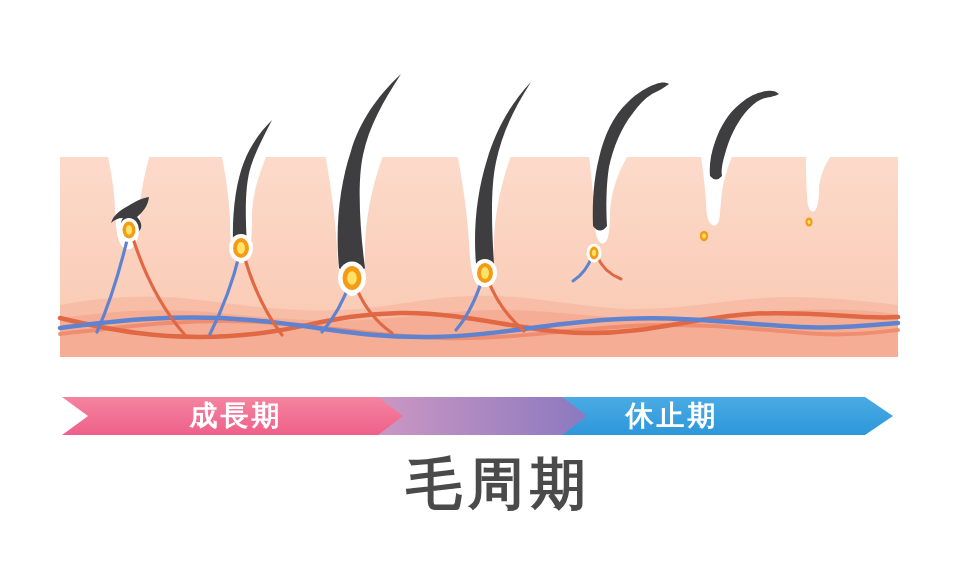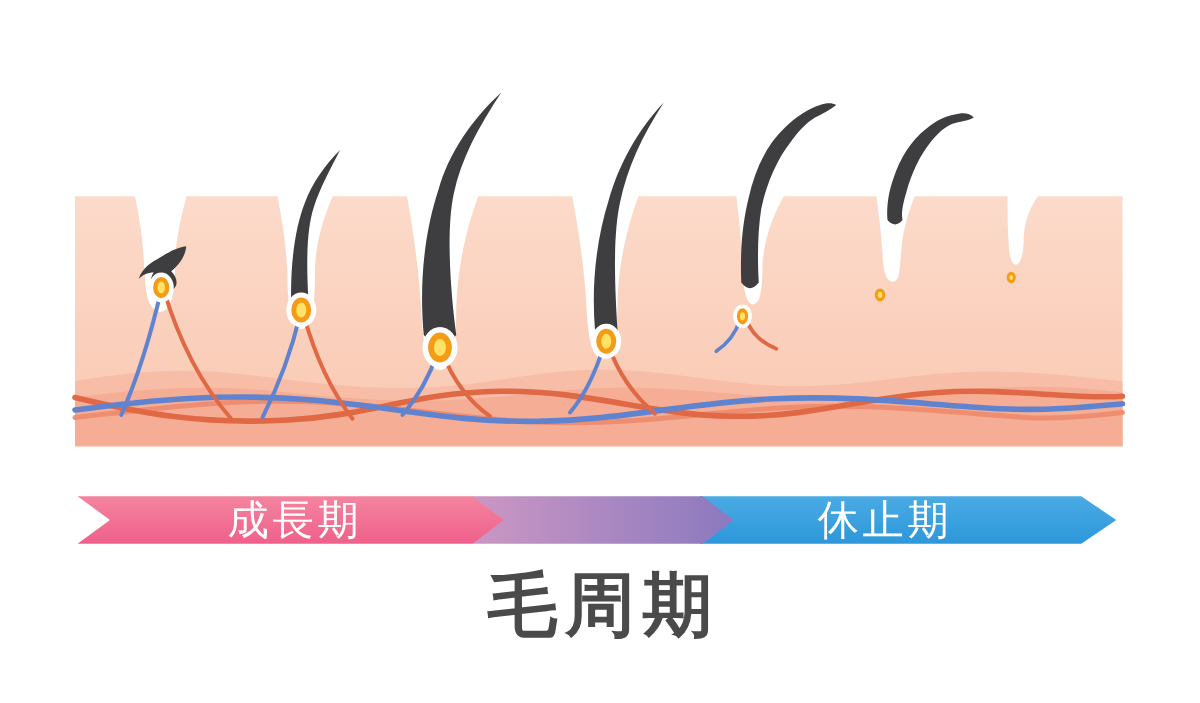--- a/index.html
+++ b/index.html
@@ -3,27 +3,27 @@
 <meta charset="utf-8">
 <style>
   html,body{margin:0;padding:0;background:#fff;}
   .stage{
     position:relative;width:960px;height:562px;background:#fff;overflow:hidden;
     font-family:"Liberation Sans","DejaVu Sans",sans-serif;
   }
   .art{position:absolute;left:0;top:0;width:960px;height:562px;display:block;}
   .phase-label{
     position:absolute;transform:translate(-50%,-50%);
-    color:var(--label-text,#fff);font-weight:normal;font-size:33px;letter-spacing:3px;
+    color:var(--label-text,#fff);font-weight:bold;font-size:28px;letter-spacing:3px;
     white-space:nowrap;line-height:1;
   }
   .diagram-title{
     position:absolute;transform:translate(-50%,-50%);
     color:var(--title-text,#4a4a4a);font-weight:bold;font-size:56px;letter-spacing:6px;
-    white-space:nowrap;line-height:1;
+    white-space:nowrap;line-height:1;margin-left:16px;
   }
 </style>
 </head>
 <body>
 
 <div class="stage">
 
   <svg class="art" viewBox="0 0 960 562" aria-hidden="true">
     <defs>
       <linearGradient id="skinGrad" x1="0" y1="0" x2="0" y2="1">
@@ -120,17 +120,17 @@
     </g>
 
     <g>
       <path fill="url(#blueGrad)" d="M560,397 L865,397 L893,416 L865,435 L560,435 Z"></path>
       <path fill="url(#purpleGrad)" d="M378,397 L562,397 L587,416 L562,435 L378,435 Z"></path>
       <path fill="url(#pinkGrad)" d="M62,397 L378,397 L403,416 L378,435 L62,435 L88,416 Z"></path>
     </g>
   </svg>
 
   <div class="phase-label" style="left:236px;top:416px;">成長期</div>
-  <div class="phase-label" style="left:708px;top:416px;text-align:center;">休止期</div>
+  <div class="phase-label" style="left:672px;top:416px;text-align:center;">休止期</div>
 
   <div class="diagram-title" style="left:483px;top:484px;">毛周期</div>
 
 </div>
 
 </body></html>

